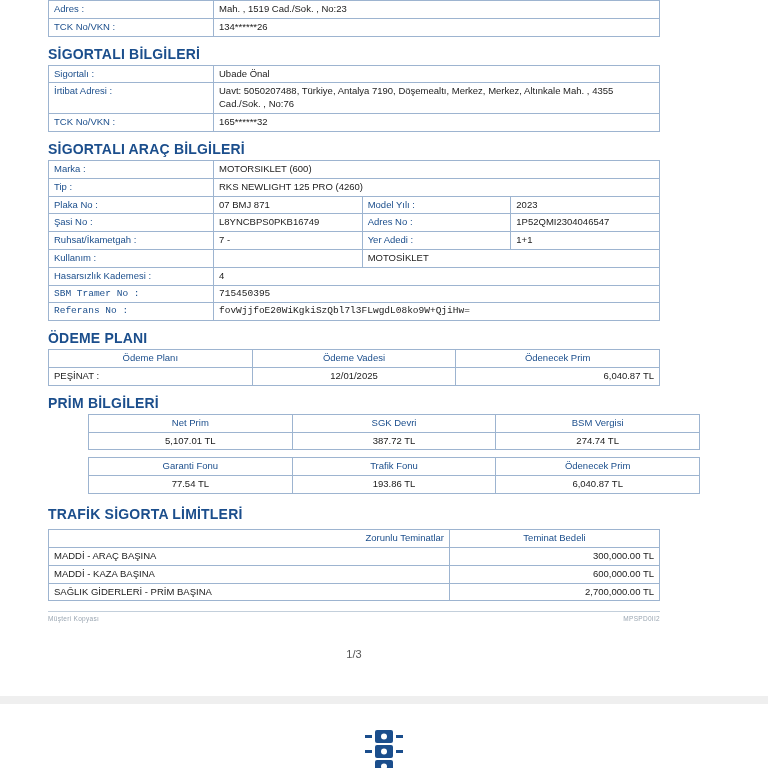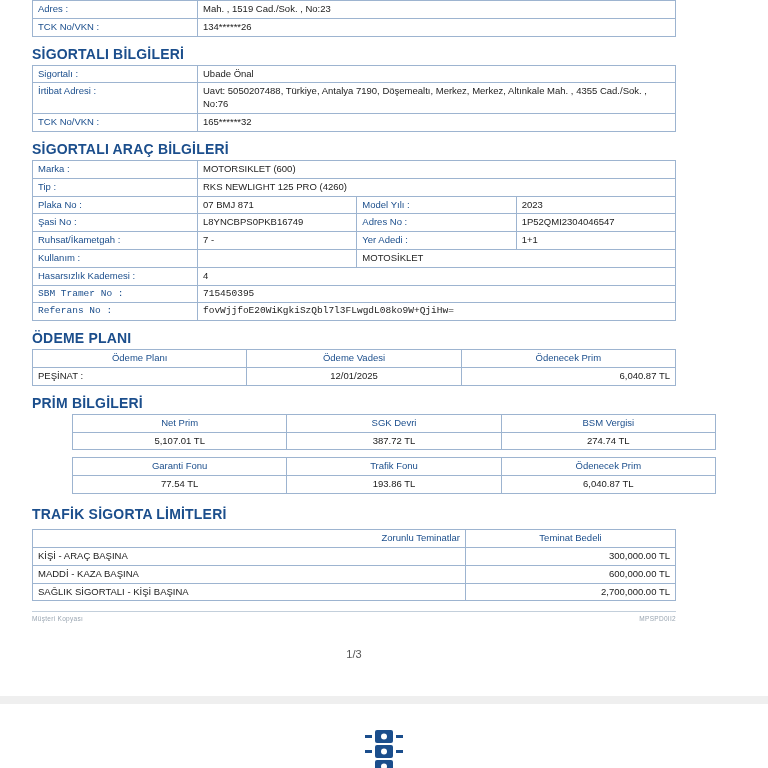--- a/index.html
+++ b/index.html
@@ -9,21 +9,21 @@
     background:#ffffff;
     font-family:"Liberation Sans", sans-serif;
     font-size:9.5px;
     color:#1a1a1a;
     overflow:hidden;
   }
   .page {
     position:relative;
     width:708px;
     background:#fff;
-    padding:0 32px;
+    padding:0 48px;
   }
   .sec-title {
     color:#1b4e8c;
     font-weight:bold;
     font-size:14px;
     letter-spacing:0.2px;
     margin:9px 0 3px 0;
   }
   table.grid {
     width:100%;
@@ -227,29 +227,29 @@
 
   <div class="sec-title" style="margin-top:12px">TRAFİK SİGORTA LİMİTLERİ</div>
   <div class="spacer"></div>
   <table class="grid">
     <tbody>
         <tr class="blue-head">
       <th style="text-align:right;padding-left:6px">Zorunlu Teminatlar</th>
       <th style="width:210px">Teminat Bedeli</th>
     </tr>
     <tr>
-      <td>KİŞİ - ARAÇ BAŞINA</td>
+      <td>MADDİ - ARAÇ BAŞINA</td>
       <td class="rgt">300,000.00 TL</td>
     </tr>
     <tr>
       <td>MADDİ - KAZA BAŞINA</td>
       <td class="rgt">600,000.00 TL</td>
     </tr>
     <tr>
-      <td>SAĞLIK SİGORTALI - KİŞİ BAŞINA</td>
+      <td>SAĞLIK GİDERLERİ - PRİM BAŞINA</td>
       <td class="rgt">2,700,000.00 TL</td>
     </tr>
   </tbody>
     </table>
 
   <div class="footer-line">
     <span>Müşteri Kopyası</span>
     <span>MPSPD0II2</span>
   </div>
 

